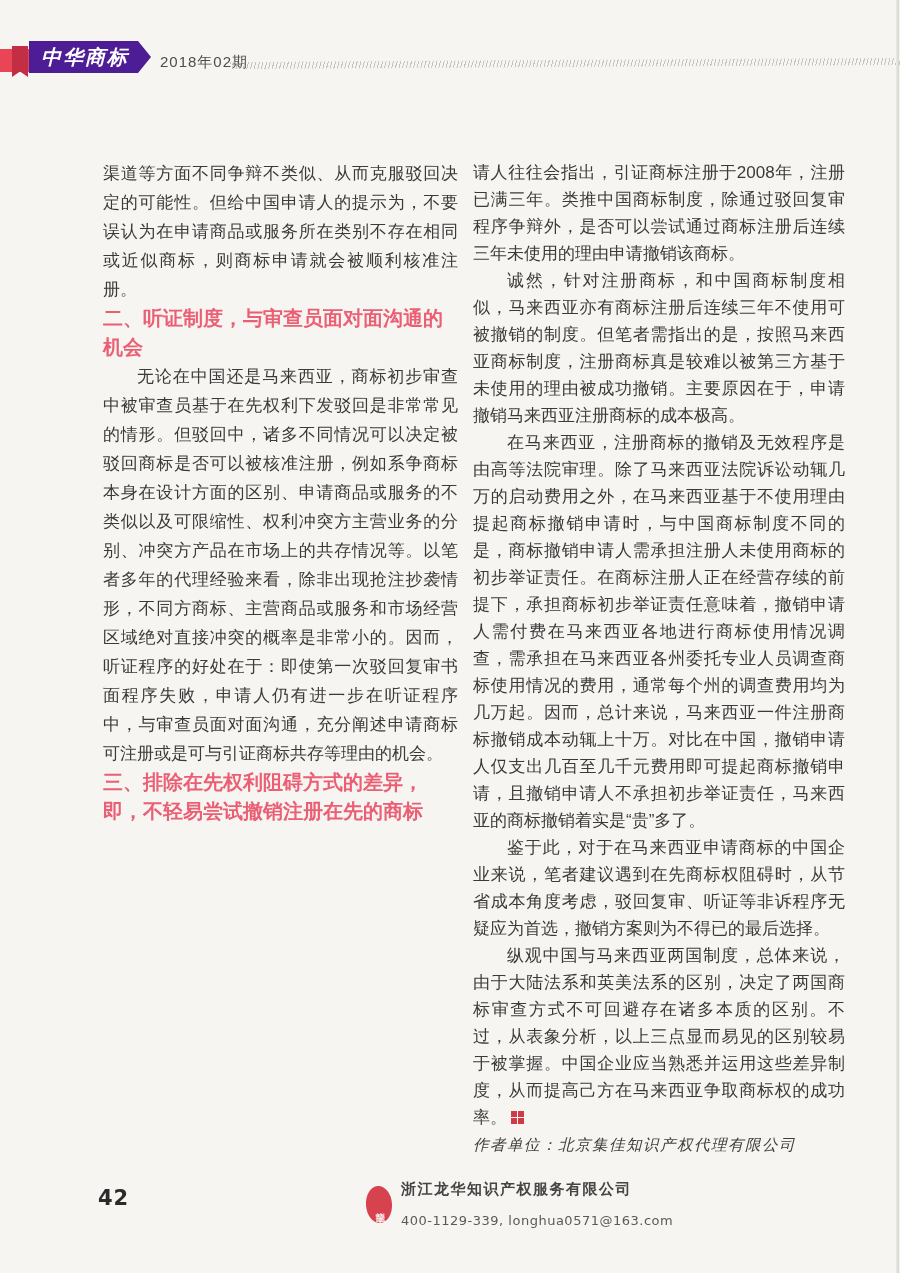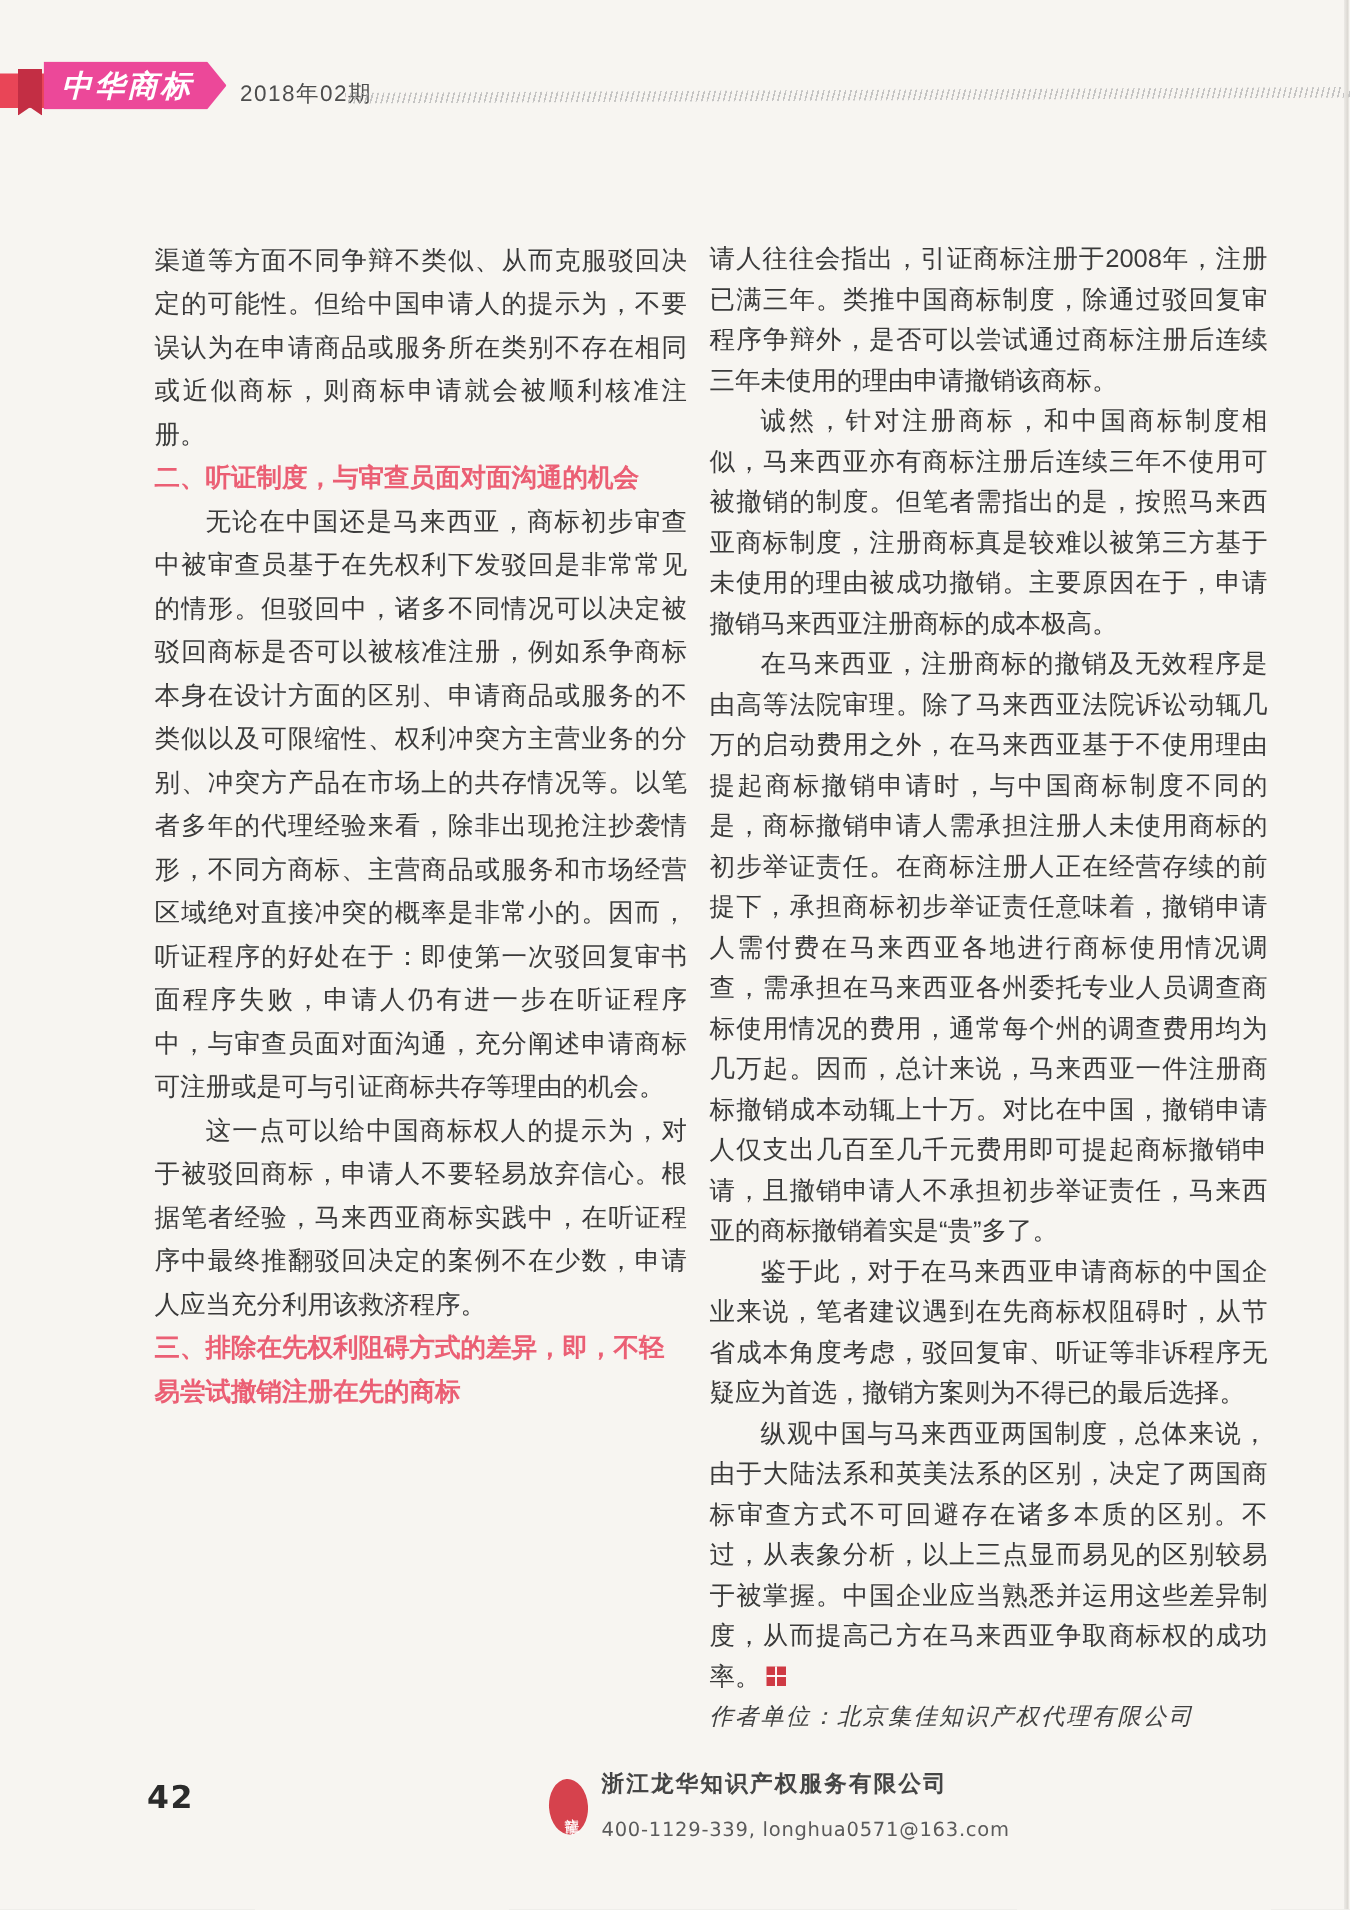--- a/index.html
+++ b/index.html
@@ -21,21 +21,21 @@
     position:absolute;left:0;top:49px;width:42px;height:23px;
     background:#e94557;
   }
   .ribbon-fold{
     position:absolute;left:12px;top:46px;width:16px;height:31px;
     background:#c32e44;
     clip-path:polygon(0 0,100% 0,100% 100%,50% 82%,0 100%);
   }
   .ribbon-main{
     position:absolute;left:29px;top:41px;width:122px;height:32px;
-    background:#ec4899;
+    background:#4c1d95;
     clip-path:polygon(0 0,calc(100% - 13px) 0,100% 50%,calc(100% - 13px) 100%,0 100%);
     display:flex;align-items:center;justify-content:center;
     padding-right:10px;box-sizing:border-box;
   }
   .ribbon-title{
     color:#fff;font-size:20px;font-weight:bold;font-style:italic;
     letter-spacing:2px;white-space:nowrap;
     font-family:"Liberation Serif", serif;
   }
   .issue-label{
@@ -51,21 +51,21 @@
   .content{
     position:absolute;left:103px;top:159px;width:742px;
     display:flex;gap:15px;
   }
   .col{text-align:justify;font-size:17px;}
   .col-left{width:355px;line-height:29px;}
   .col-right{width:372px;line-height:27px;}
   .col p{margin:0;}
   .col p.indent{text-indent:2em;}
   .sec-heading{
-    color:#eb5f74;font-weight:600;font-size:17px;line-height:29px;
+    color:#eb5f74;font-weight:600;font-size:20px;line-height:29px;
     margin:15px 0 7px 0;text-align:left;
   }
   .end-seal{
     display:inline-block;width:13px;height:13px;margin-left:4px;
     vertical-align:-1px;background-color:#cf3a44;
     background-image:
       linear-gradient(to right,transparent 44%,rgba(255,255,255,.95) 44%,rgba(255,255,255,.95) 56%,transparent 56%),
       linear-gradient(to bottom,transparent 44%,rgba(255,255,255,.95) 44%,rgba(255,255,255,.95) 56%,transparent 56%);
   }
   .author-line{
@@ -116,21 +116,20 @@
     <span class="issue-label">2018年02期</span>
     <div class="hatch-line"></div>
   </div>
 
   <div class="content">
 
     <div class="col col-left">
       <p>渠道等方面不同争辩不类似、从而克服驳回决定的可能性。但给中国申请人的提示为，不要误认为在申请商品或服务所在类别不存在相同或近似商标，则商标申请就会被顺利核准注册。</p>
       <p class="sec-heading">二、听证制度，与审查员面对面沟通的机会</p>
       <p class="indent">无论在中国还是马来西亚，商标初步审查中被审查员基于在先权利下发驳回是非常常见的情形。但驳回中，诸多不同情况可以决定被驳回商标是否可以被核准注册，例如系争商标本身在设计方面的区别、申请商品或服务的不类似以及可限缩性、权利冲突方主营业务的分别、冲突方产品在市场上的共存情况等。以笔者多年的代理经验来看，除非出现抢注抄袭情形，不同方商标、主营商品或服务和市场经营区域绝对直接冲突的概率是非常小的。因而，听证程序的好处在于：即使第一次驳回复审书面程序失败，申请人仍有进一步在听证程序中，与审查员面对面沟通，充分阐述申请商标可注册或是可与引证商标共存等理由的机会。</p>
-      <p class="indent">这一点可以给中国商标权人的提示为，对于被驳回商标，申请人不要轻易放弃信心。根据笔者经验，马来西亚商标实践中，在听证程序中最终推翻驳回决定的案例不在少数，申请人应当充分利用该救济程序。</p>
       <p class="sec-heading">三、排除在先权利阻碍方式的差异，即，不轻易尝试撤销注册在先的商标</p>
     </div>
 
     <div class="col col-right">
       <p>请人往往会指出，引证商标注册于2008年，注册已满三年。类推中国商标制度，除通过驳回复审程序争辩外，是否可以尝试通过商标注册后连续三年未使用的理由申请撤销该商标。</p>
       <p class="indent">诚然，针对注册商标，和中国商标制度相似，马来西亚亦有商标注册后连续三年不使用可被撤销的制度。但笔者需指出的是，按照马来西亚商标制度，注册商标真是较难以被第三方基于未使用的理由被成功撤销。主要原因在于，申请撤销马来西亚注册商标的成本极高。</p>
       <p class="indent">在马来西亚，注册商标的撤销及无效程序是由高等法院审理。除了马来西亚法院诉讼动辄几万的启动费用之外，在马来西亚基于不使用理由提起商标撤销申请时，与中国商标制度不同的是，商标撤销申请人需承担注册人未使用商标的初步举证责任。在商标注册人正在经营存续的前提下，承担商标初步举证责任意味着，撤销申请人需付费在马来西亚各地进行商标使用情况调查，需承担在马来西亚各州委托专业人员调查商标使用情况的费用，通常每个州的调查费用均为几万起。因而，总计来说，马来西亚一件注册商标撤销成本动辄上十万。对比在中国，撤销申请人仅支出几百至几千元费用即可提起商标撤销申请，且撤销申请人不承担初步举证责任，马来西亚的商标撤销着实是“贵”多了。</p>
       <p class="indent">鉴于此，对于在马来西亚申请商标的中国企业来说，笔者建议遇到在先商标权阻碍时，从节省成本角度考虑，驳回复审、听证等非诉程序无疑应为首选，撤销方案则为不得已的最后选择。</p>
       <p class="indent"><span>纵观中国与马来西亚两国制度，总体来说，由于大陆法系和英美法系的区别，决定了两国商标审查方式不可回避存在诸多本质的区别。不过，从表象分析，以上三点显而易见的区别较易于被掌握。中国企业应当熟悉并运用这些差异制度，从而提高己方在马来西亚争取商标权的成功率。</span><span class="end-seal"></span></p>
       <p class="author-line">作者单位：北京集佳知识产权代理有限公司</p>

